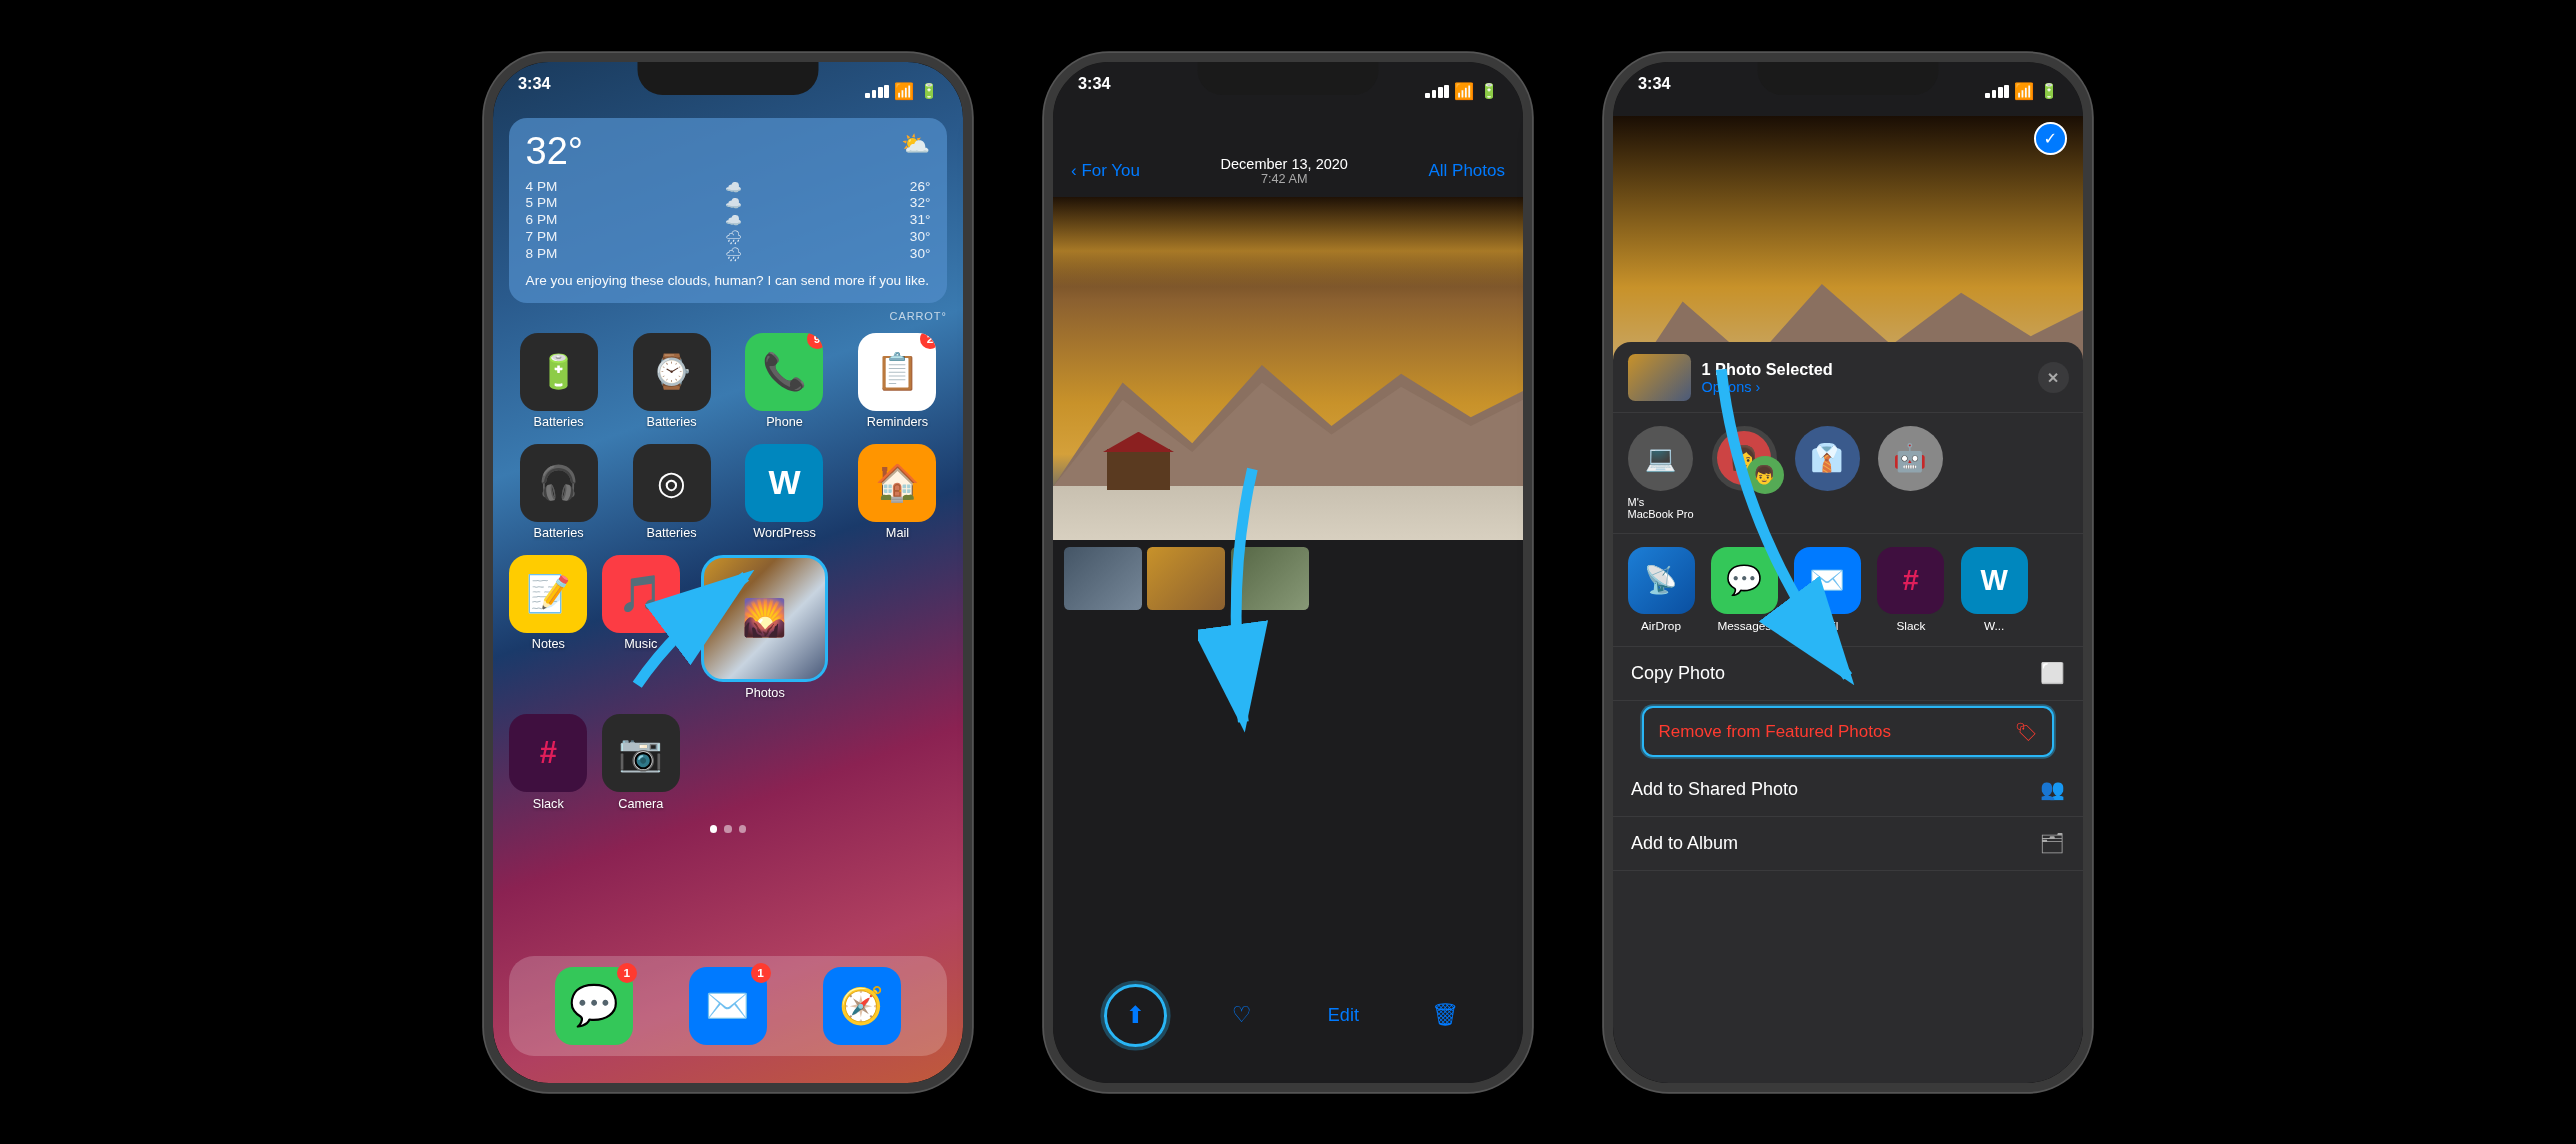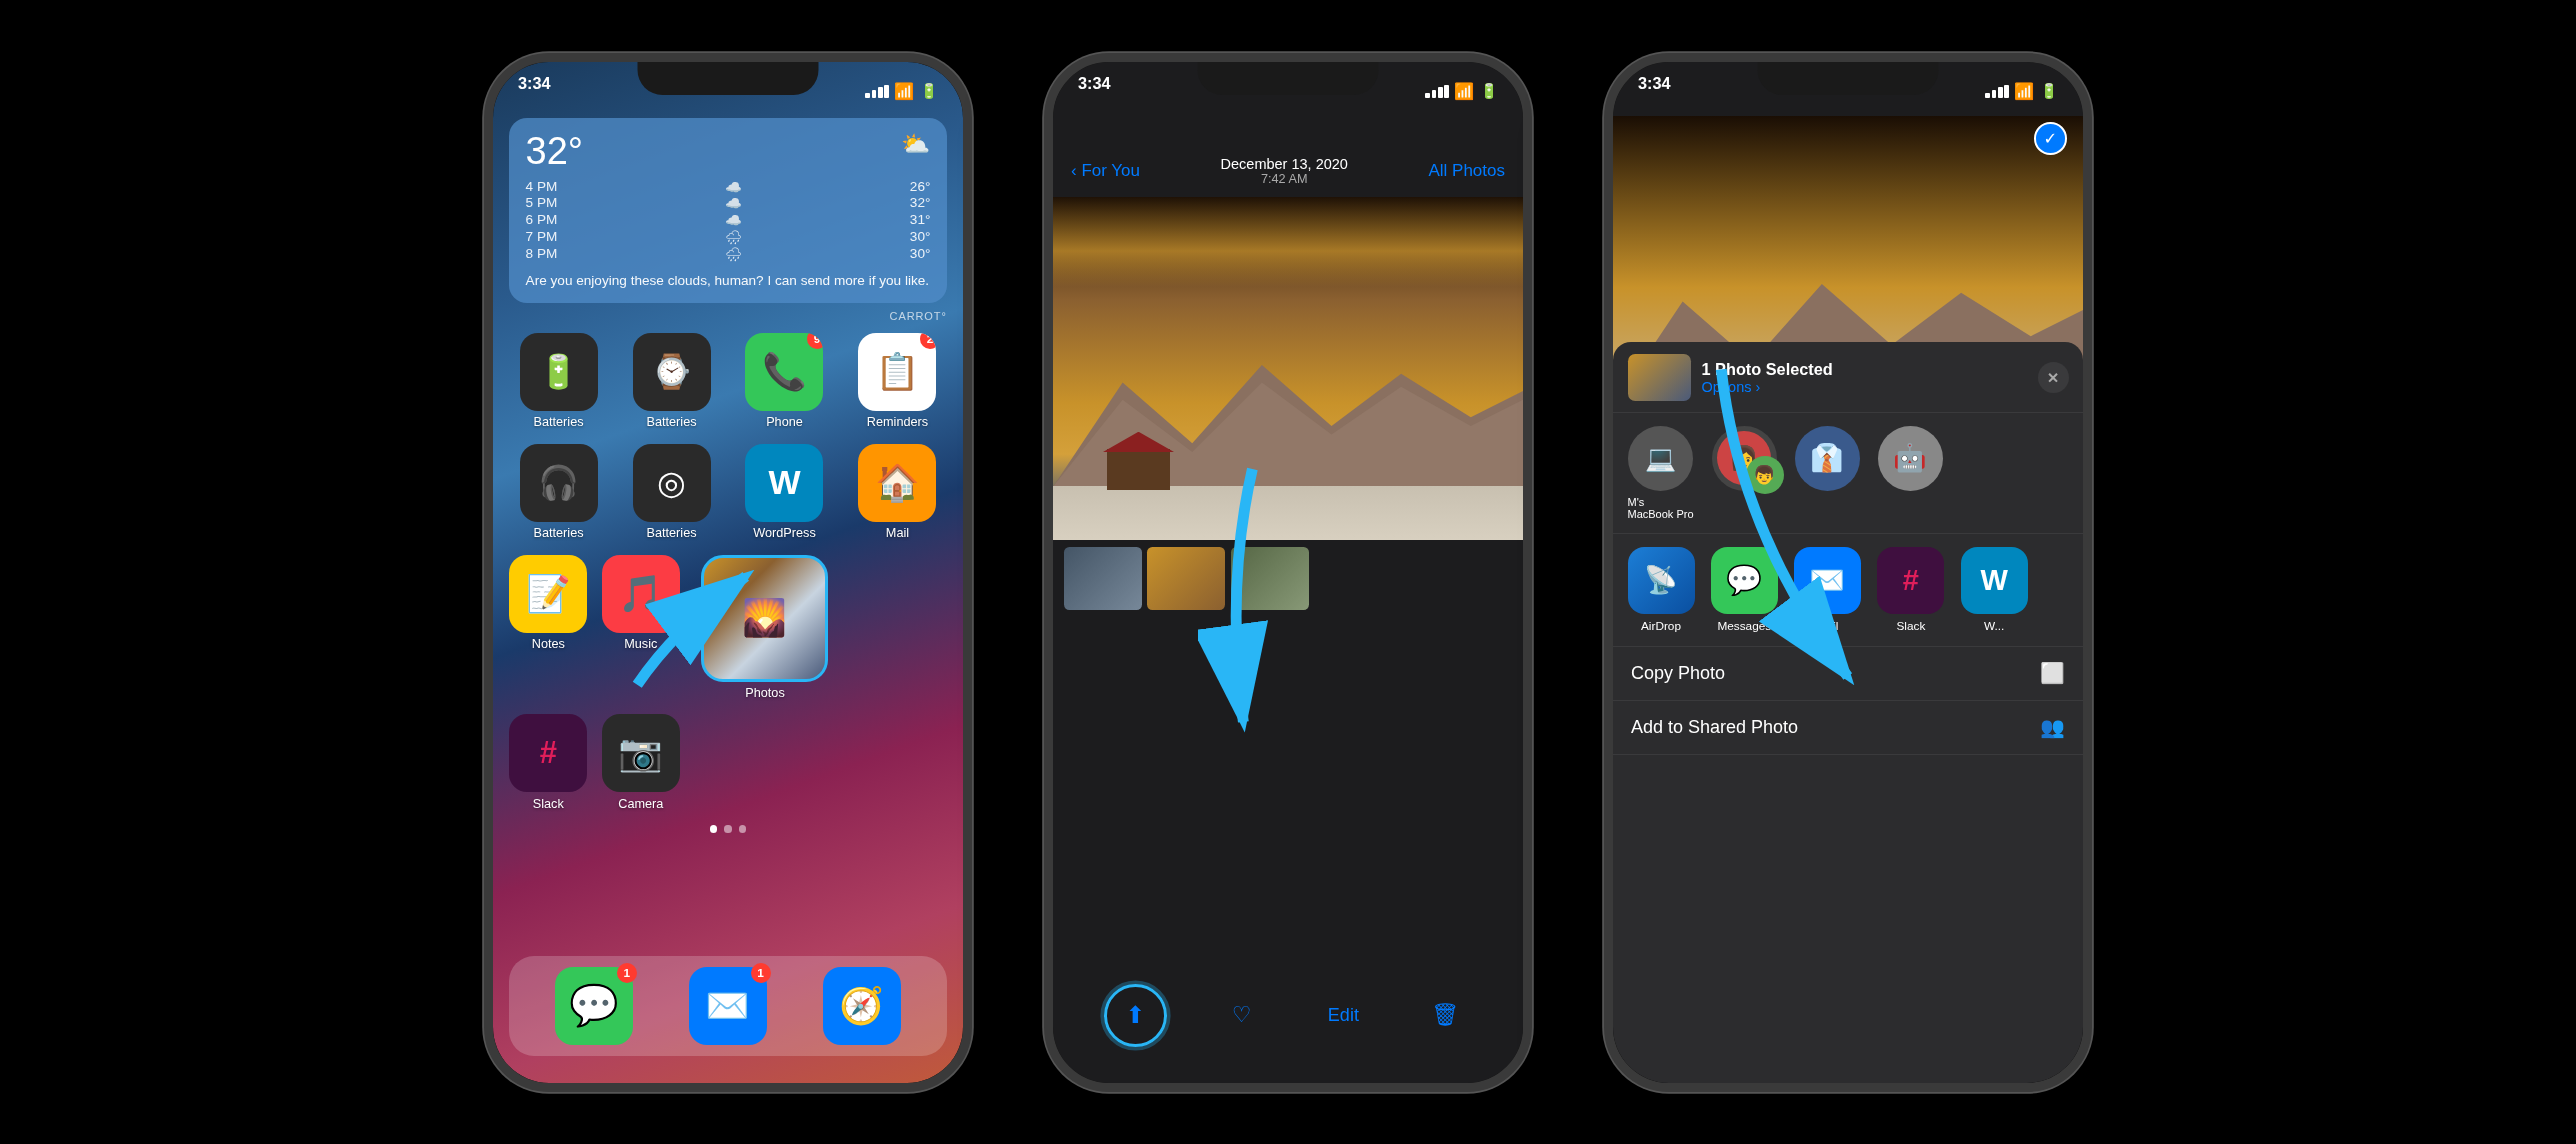--- a/index.html
+++ b/index.html
@@ -691,24 +691,34 @@
             </div>
             <span style="color:#fff; font-size:11.8px">W...</span>
           </div>
         </div>
 
         <div class="share-menu-item">
           <span style="color:#fff; font-size:18px">Copy Photo</span>
           <span style="color:#aaa; font-size:20px">⬜</span>
         </div>
 
+        <div style="padding: 5.4px 14.5px;">
+          <div class="remove-highlighted">
+            <span style="color:#ff3b30; font-size:17px">Remove from Featured Photos</span>
+            <span style="color:#ff3b30; font-size:18px">🏷</span>
+          </div>
+        </div>
 
         <div class="share-menu-item">
           <span style="color:#fff; font-size:18px">Add to Shared Photo</span>
           <span style="color:#aaa; font-size:20px">👥</span>
+        </div>
+        <div class="share-menu-item">
+          <span style="color:#fff; font-size:18px">Add to Album</span>
+          <span style="color:#aaa; font-size:20px">🗂</span>
         </div>
       </div>
 
       <svg class="arrow-svg" width="235" height="362" style="top: 289px; left: 54px;" viewBox="0 0 260 400">
         <defs>
           <marker id="arr3" markerWidth="10" markerHeight="7" refX="9" refY="3.5" orient="auto">
             <polygon points="0 0, 10 3.5, 0 7" fill="#29b6f6"></polygon>
           </marker>
         </defs>
         <path d="M 60 20 Q 80 200 200 360" stroke="#29b6f6" stroke-width="12" fill="none" marker-end="url(#arr3)"></path>

